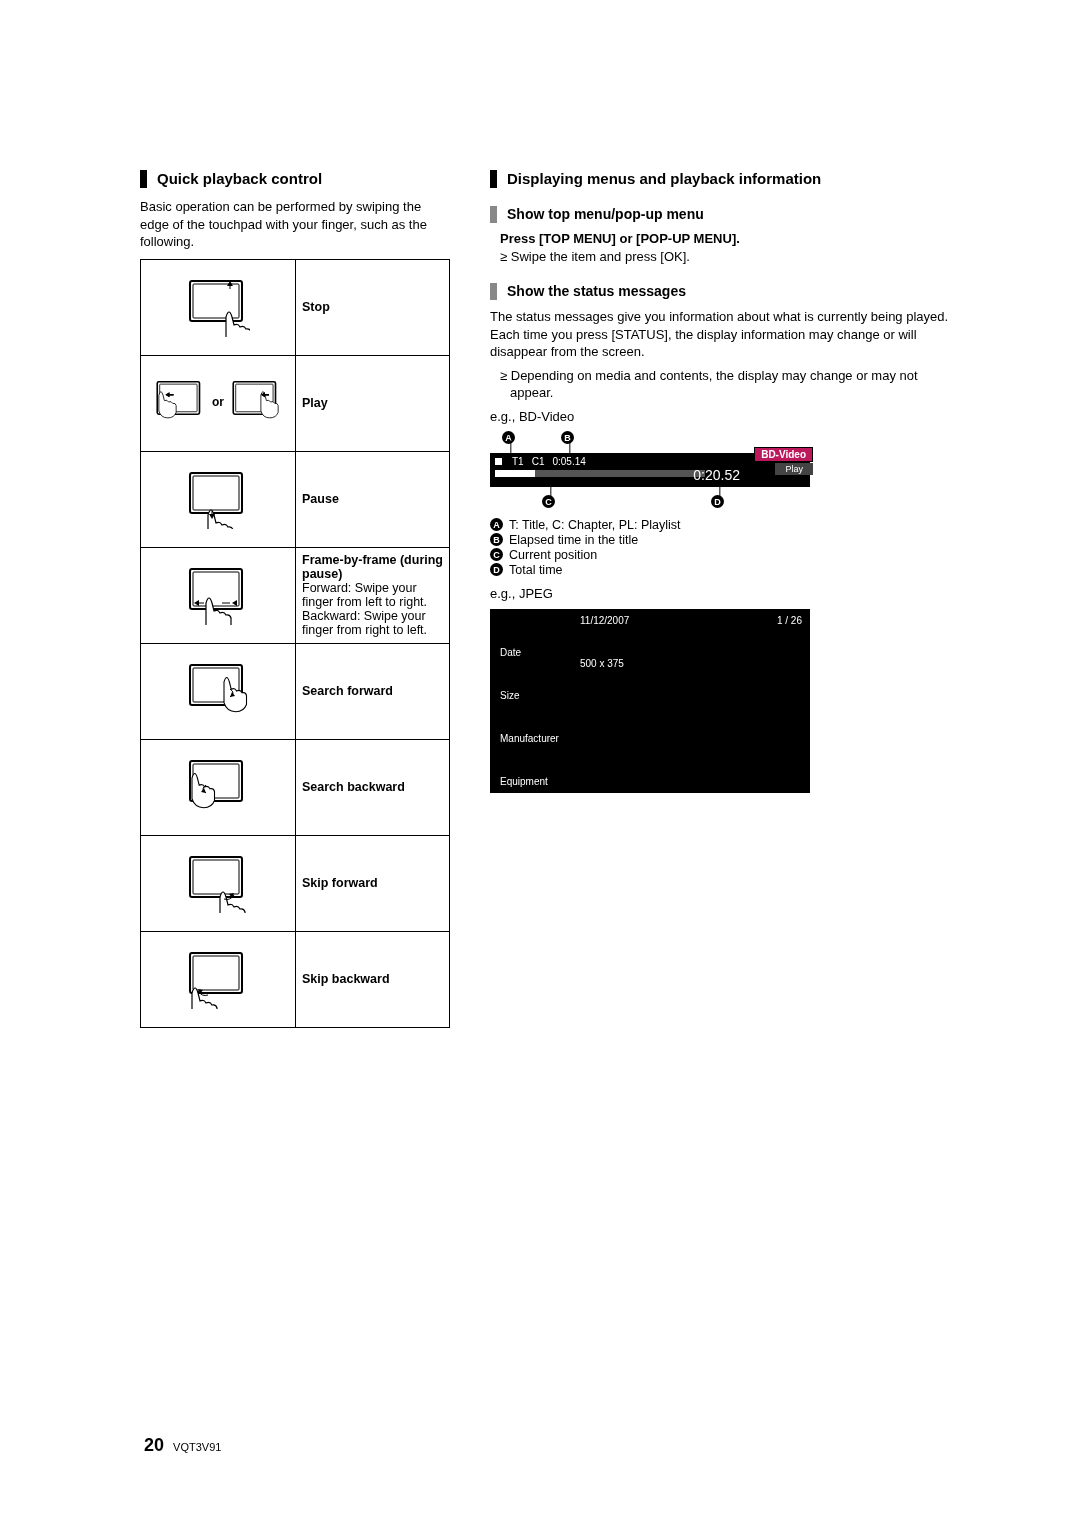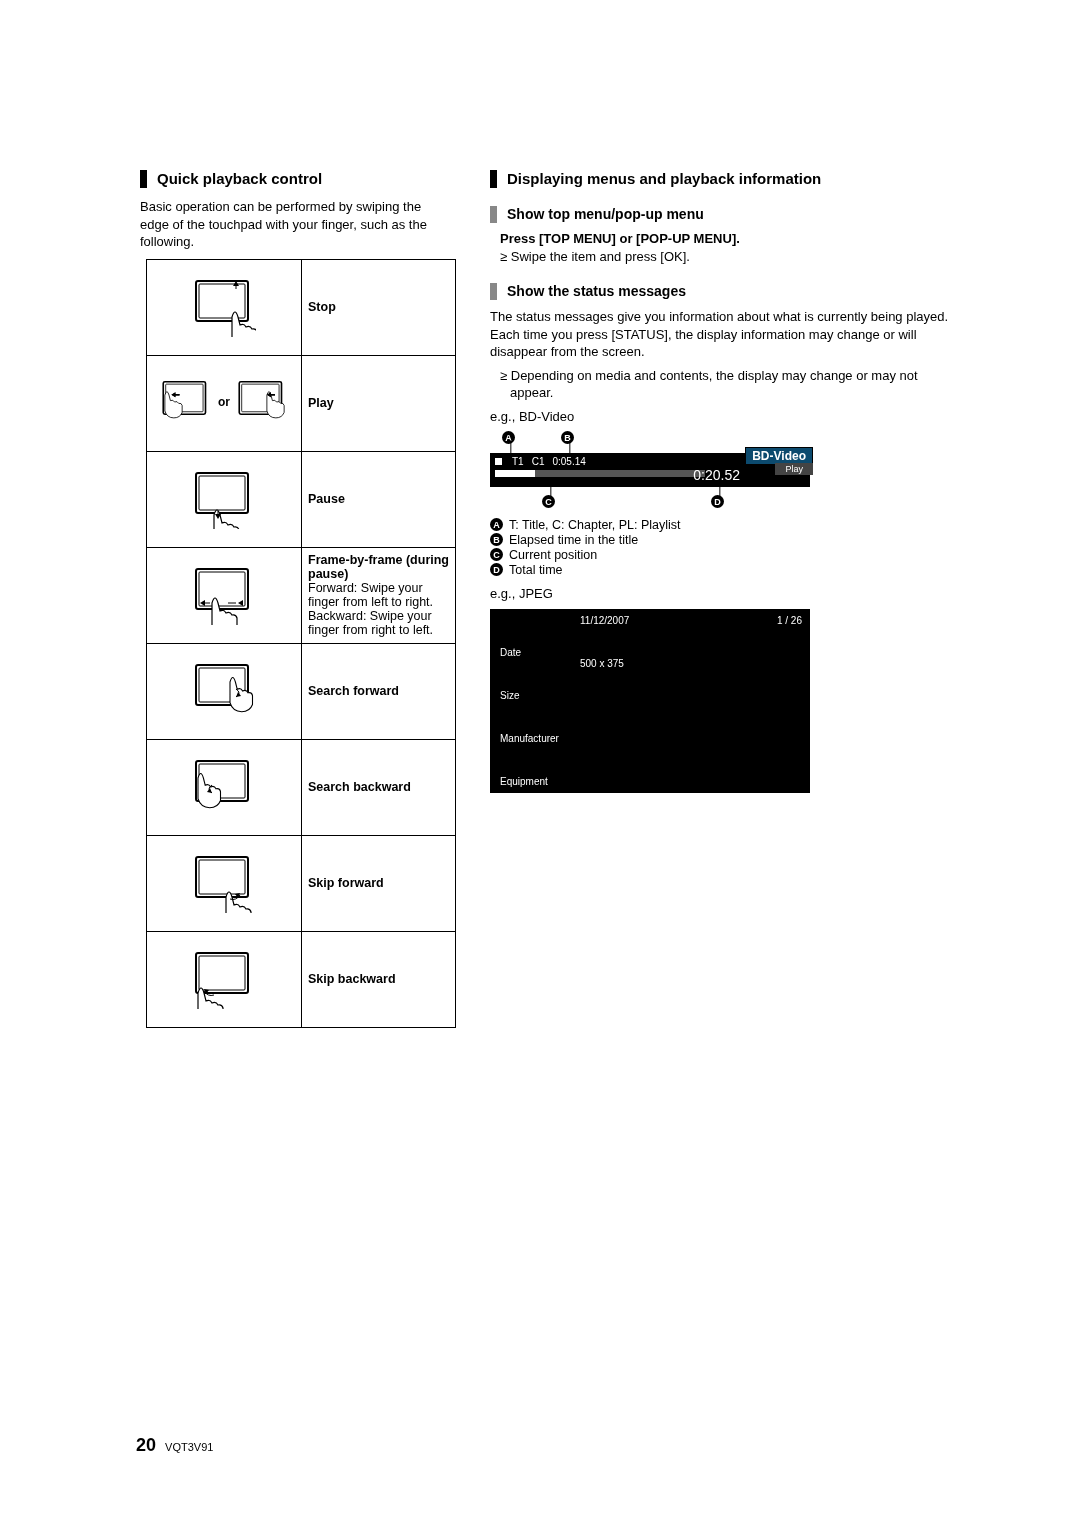--- a/index.html
+++ b/index.html
@@ -44,21 +44,20 @@
     margin: 4px 0 2px 0;
   }
   p { margin: 4px 0 6px 0; line-height: 1.35; }
   .bullet { padding-left: 10px; text-indent: -10px; margin: 2px 0 6px 10px; }
   .bullet::before { content: "≥ "; font-weight: normal; }
 
   table.gestures {
     border-collapse: collapse;
     width: 100%;
     margin-top: 8px;
-    margin-left: 6px;
   }
   table.gestures td {
     border: 1px solid #000;
     vertical-align: middle;
     padding: 4px 6px;
     font-size: 12.5px;
   }
   table.gestures td.iconcell {
     width: 155px;
     height: 96px;
@@ -71,21 +70,21 @@
     display: inline-flex;
     align-items: center;
     justify-content: center;
     gap: 6px;
   }
   .or-text { font-size: 12px; font-weight: bold; }
 
   .footer {
     position: absolute;
     bottom: 70px;
-    left: 136px;
+    left: 144px;
     font-size: 11px;
   }
   .footer .pg { font-size: 18px; font-weight: bold; margin-right: 6px; }
 
   
   .bd-diagram { position: relative; width: 320px; margin: 6px 0 10px 0; }
   .bd-bar {
     background: #000;
     color: #fff;
     font-size: 10px;
@@ -99,21 +98,21 @@
     background: #555;
     height: 7px;
     margin-top: 3px;
     width: 210px;
     position: relative;
   }
   .bd-bar .progress-fill { background:#fff; height:100%; width:40px; }
   .bd-bar .total { position:absolute; right:70px; bottom:4px; font-size:14px;}
   .bd-badge {
     position:absolute; right:-3px; top:-6px;
-    background:#0c4a6e; color:#fff; font-size:12px; font-weight:bold;
+    background:#be185d; color:#fff; font-size:10px; font-weight:bold;
     border:1px solid #000; padding:1px 6px;
   }
   .bd-play {
     position:absolute; right:-3px; top:10px;
     background:#444; color:#fff; font-size:9px;
     padding:1px 10px;
   }
   .circ {
     display:inline-flex; width:13px; height:13px; border-radius:50%;
     background:#000; color:#fff; font-size:9px; font-weight:bold;

